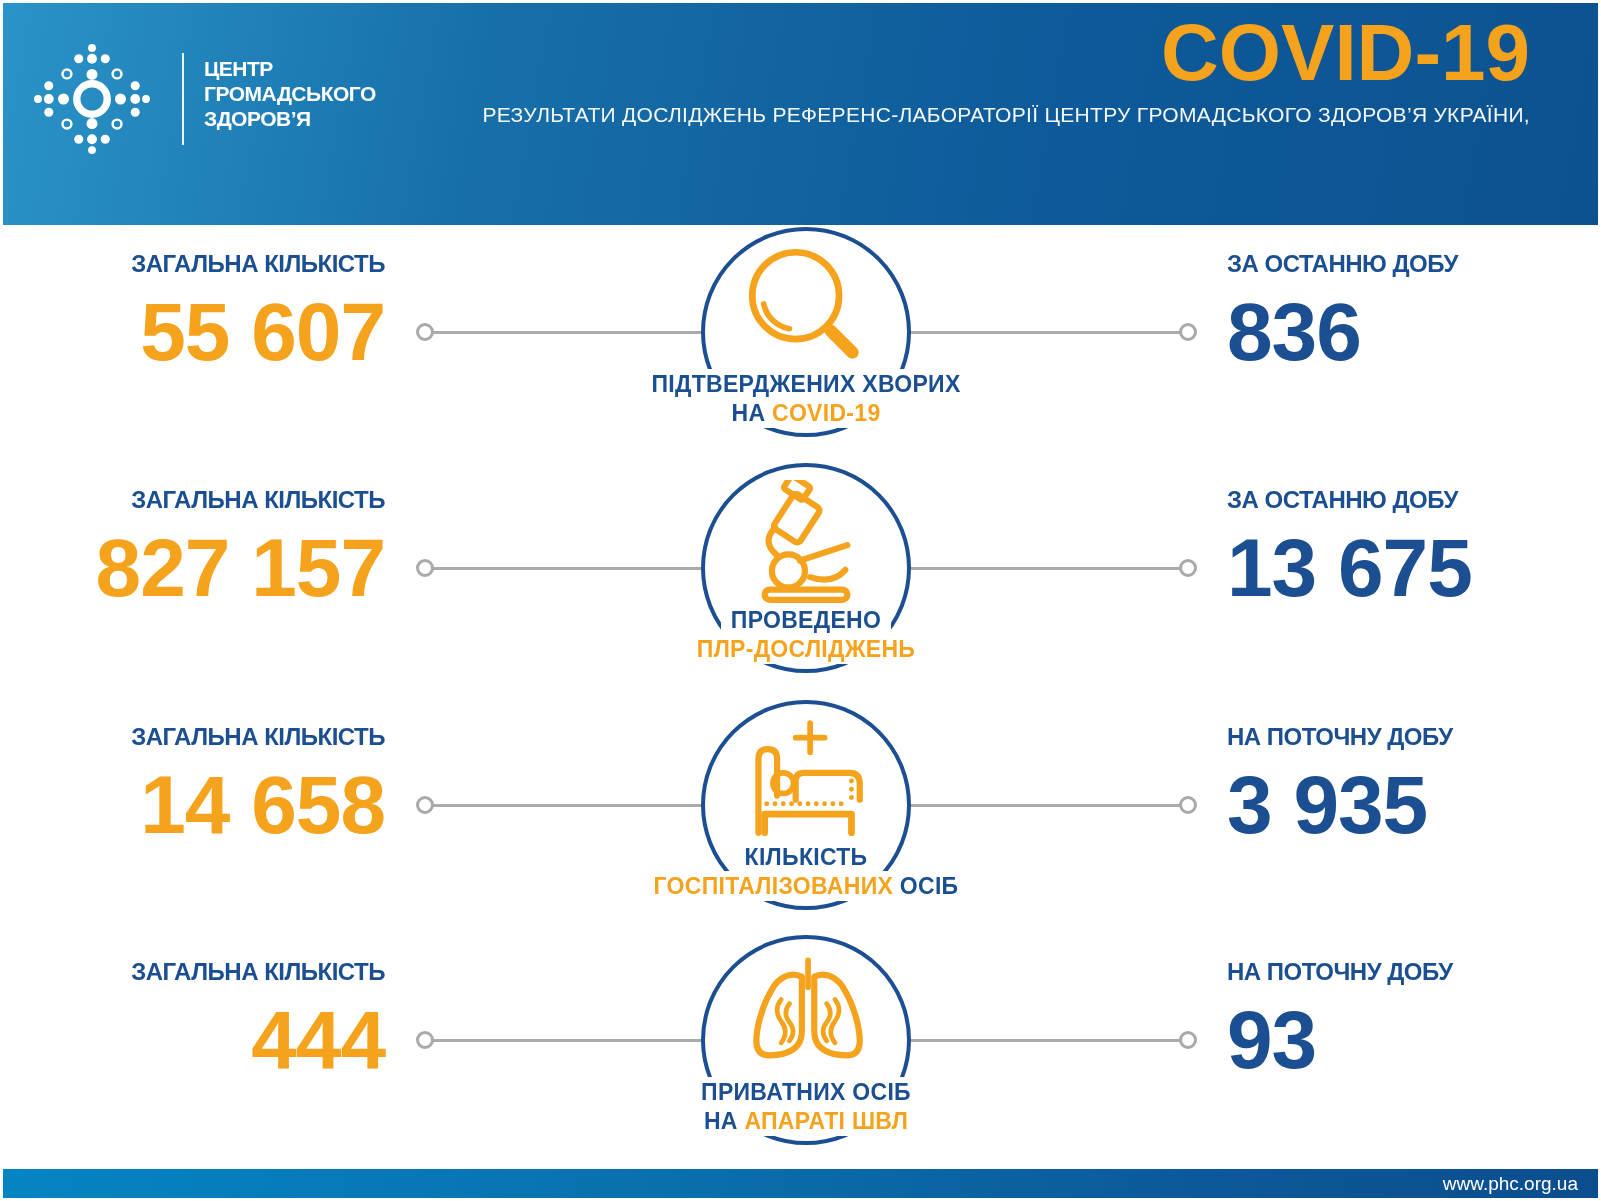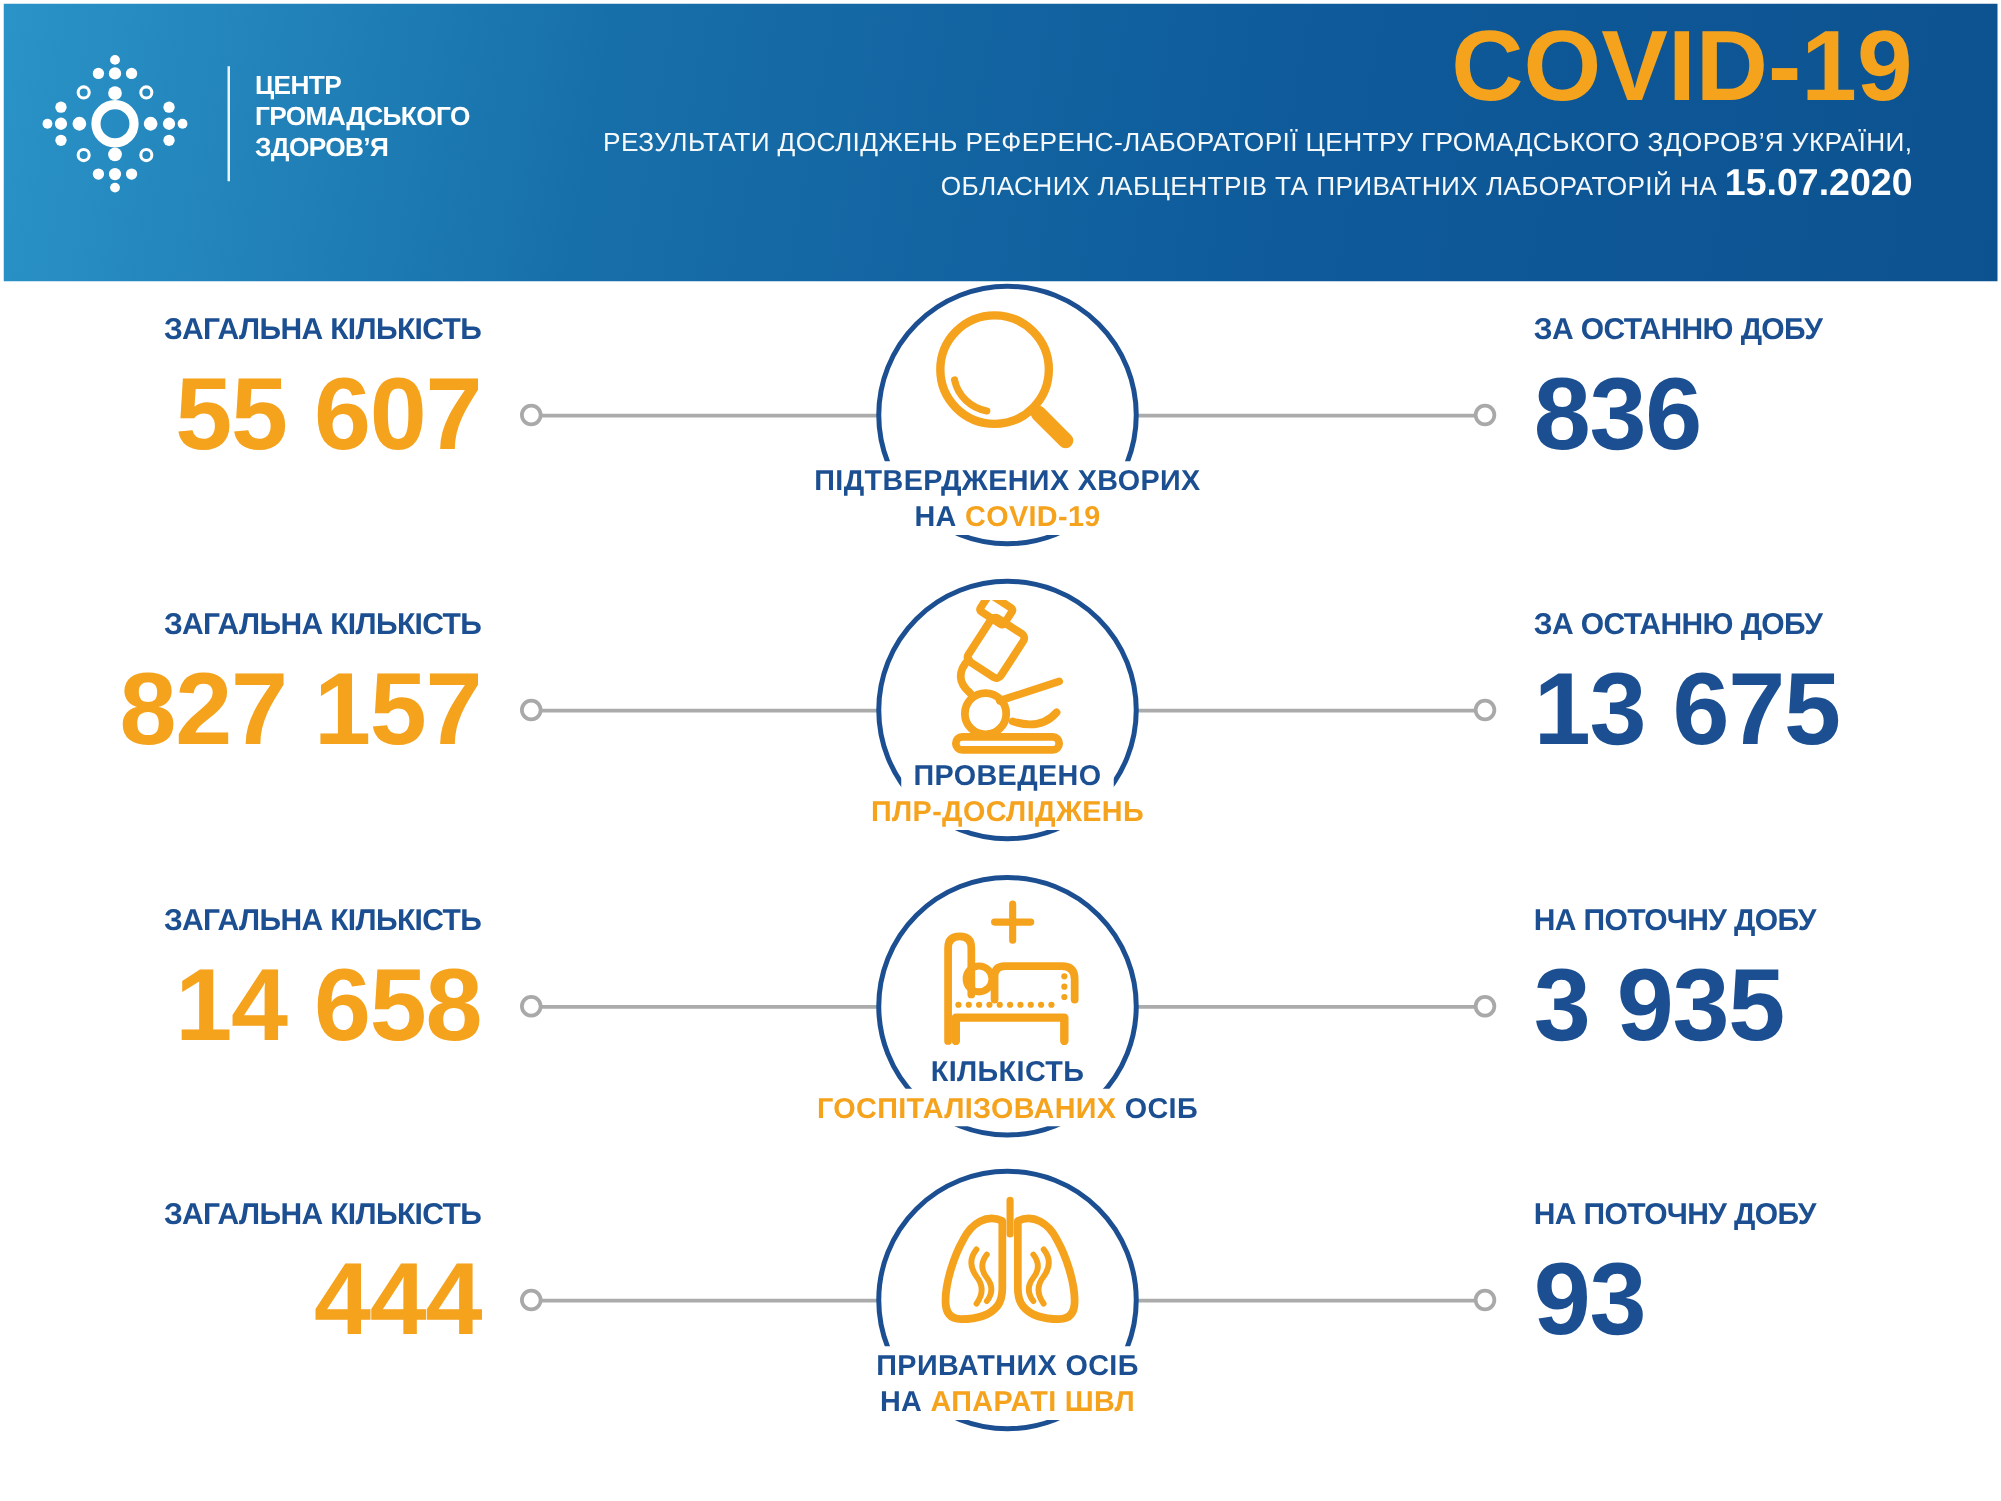--- a/index.html
+++ b/index.html
@@ -93,21 +93,20 @@
     </svg>
     <div class="logo-divider"></div>
     <div class="logo-text">
       <div>ЦЕНТР</div>
       <div>ГРОМАДСЬКОГО</div>
       <div>ЗДОРОВ’Я</div>
     </div>
     <div class="header-right">
       <div class="covid-title">COVID-19</div>
       <div class="subtitle">РЕЗУЛЬТАТИ ДОСЛІДЖЕНЬ РЕФЕРЕНС-ЛАБОРАТОРІЇ ЦЕНТРУ ГРОМАДСЬКОГО ЗДОРОВ’Я УКРАЇНИ,</div>
-      <div class="subtitle-2"><span>ОБЛАСНИХ ЛАБЦЕНТРІВ ТА ПРИВАТНИХ ЛАБОРАТОРІЙ НА </span><span class="date">15.07.2020</span></div>
     </div>
   </div>
 
   <section class="row" style="--y:332px">
     <div class="cline"></div>
     <span class="dot dotL"></span>
     <span class="dot dotR"></span>
     <div class="stat left">
       <div class="stat-label">ЗАГАЛЬНА КІЛЬКІСТЬ</div>
       <div class="stat-value val-orange">55 607</div>
@@ -210,14 +209,17 @@
       <path class="st" d="M80 50 q7 9 0 18 q-7 9 0 18" stroke-width="4.5"></path>
     </svg>
     <div class="cap cap-l1"><span class="capbg"><span class="seg-blue">ПРИВАТНИХ ОСІБ</span></span></div>
     <div class="cap cap-l2"><span class="capbg"><span class="seg-blue">НА </span><span class="seg-orange">АПАРАТІ ШВЛ</span></span></div>
     <div class="stat right">
       <div class="stat-label">НА ПОТОЧНУ ДОБУ</div>
       <div class="stat-value val-blue">93</div>
     </div>
   </section>
 
+  <div class="footer">
+    <span>www.phc.org.ua</span>
+  </div>
 
 </div>
 
 </body></html>

